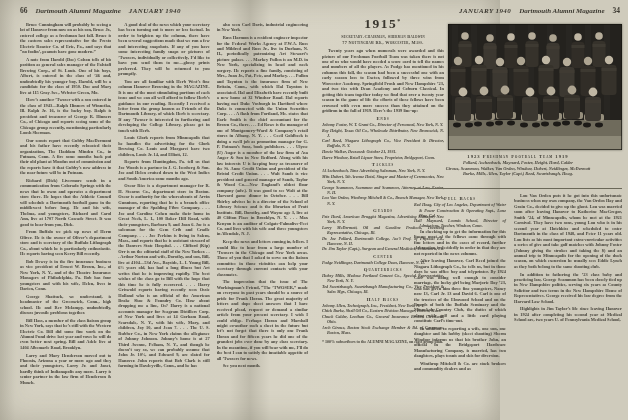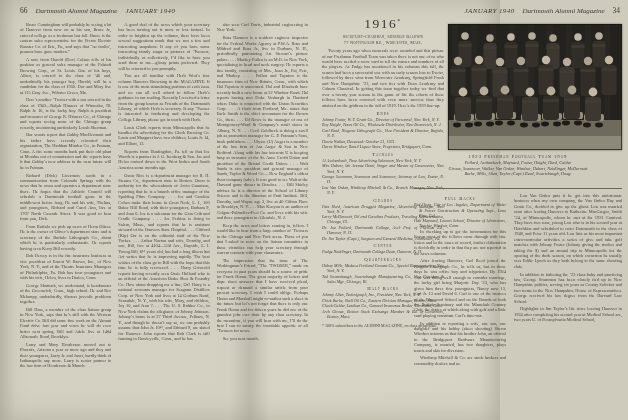--- a/index.html
+++ b/index.html
@@ -5,20 +5,21 @@
   html,body{margin:0;padding:0;}
   body{
     width:628px;height:420px;overflow:hidden;
     font-family:"Liberation Serif","DejaVu Serif",serif;
     color:#45423a;background:#cfcbbc;
   }
   .spread{
     position:relative;width:500px;height:420px;
     background:linear-gradient(90deg,#c6c2b3 0%,#d5d1c2 3%,#d4d0c1 46%,#bfbbac 50%,#d8d4c5 54%,#d7d3c4 96%,#ccc8b9 100%);
     box-shadow:inset 0 0 28px rgba(80,75,60,.25);
+    font-weight:bold;
   }
   .page{position:absolute;top:0;height:420px;}
   .page-left{left:0;width:314px;}
   .page-right{left:314px;width:314px;}
 
   .pghead{position:absolute;top:6px;font-size:7px;display:flex;align-items:baseline;gap:8px;color:#3c3931;white-space:nowrap;}
   .pghead .folio{font-style:normal;font-size:7.5px;}
   .pghead .mag{font-style:italic;}
   .pghead .date{font-style:italic;letter-spacing:.4px;}
   .pghead-l{left:20px;}
@@ -96,21 +97,21 @@
   </div>
 
   <div class="page page-right">
     <div class="pghead pghead-r">
       <span class="date">JANUARY 1940</span>
       <span class="mag">Dartmouth Alumni Magazine</span>
       <span class="folio">34</span>
     </div>
 
     <div class="rp-leftcol">
-      <div class="class-heading"><span>1916</span><sup>*</sup></div>
+      <div class="class-heading"><span>1915</span><sup>*</sup></div>
       <div class="secretary">
         <div>Secretary-Chairman, Sherman Baldwin</div>
         <div>77 Nottingham Rd., Worcester, Mass.</div>
       </div>
       <p class="intro">Twenty years ago when numerals were awarded and this picture of our Freshman Football Team was taken there is not one of us who would have needed a score card to tell the names and numbers of all the players. As Pudge has mentioned in his columns this fall, the season had been a successful one with an early season loss to Exeter, followed by three wins from Worcester Academy, Springfield Frosh and New Hampshire ’23, and two ties with Dean Academy and Coburn Classical. In getting this team together today we find that over a twenty year season in the game of life the efforts of these fellows have been crowned with even more success than they attained on the gridiron in the fall of 1919. Here’s the 1939 line-up:</p>
 
       <div class="roster-head">Ends</div>
       <div class="entry">Johnny Foster, W. T. Grant Co., Director of Personnel, New York, N. Y.</div>
       <div class="entry">Roy Height, Texas Oil Co., Wholesale Distributor, New Brunswick, N. J.</div>
       <div class="entry">Carl Reed, Niagara Lithograph Co., Vice President &amp; Director, Buffalo, N. Y.</div>

